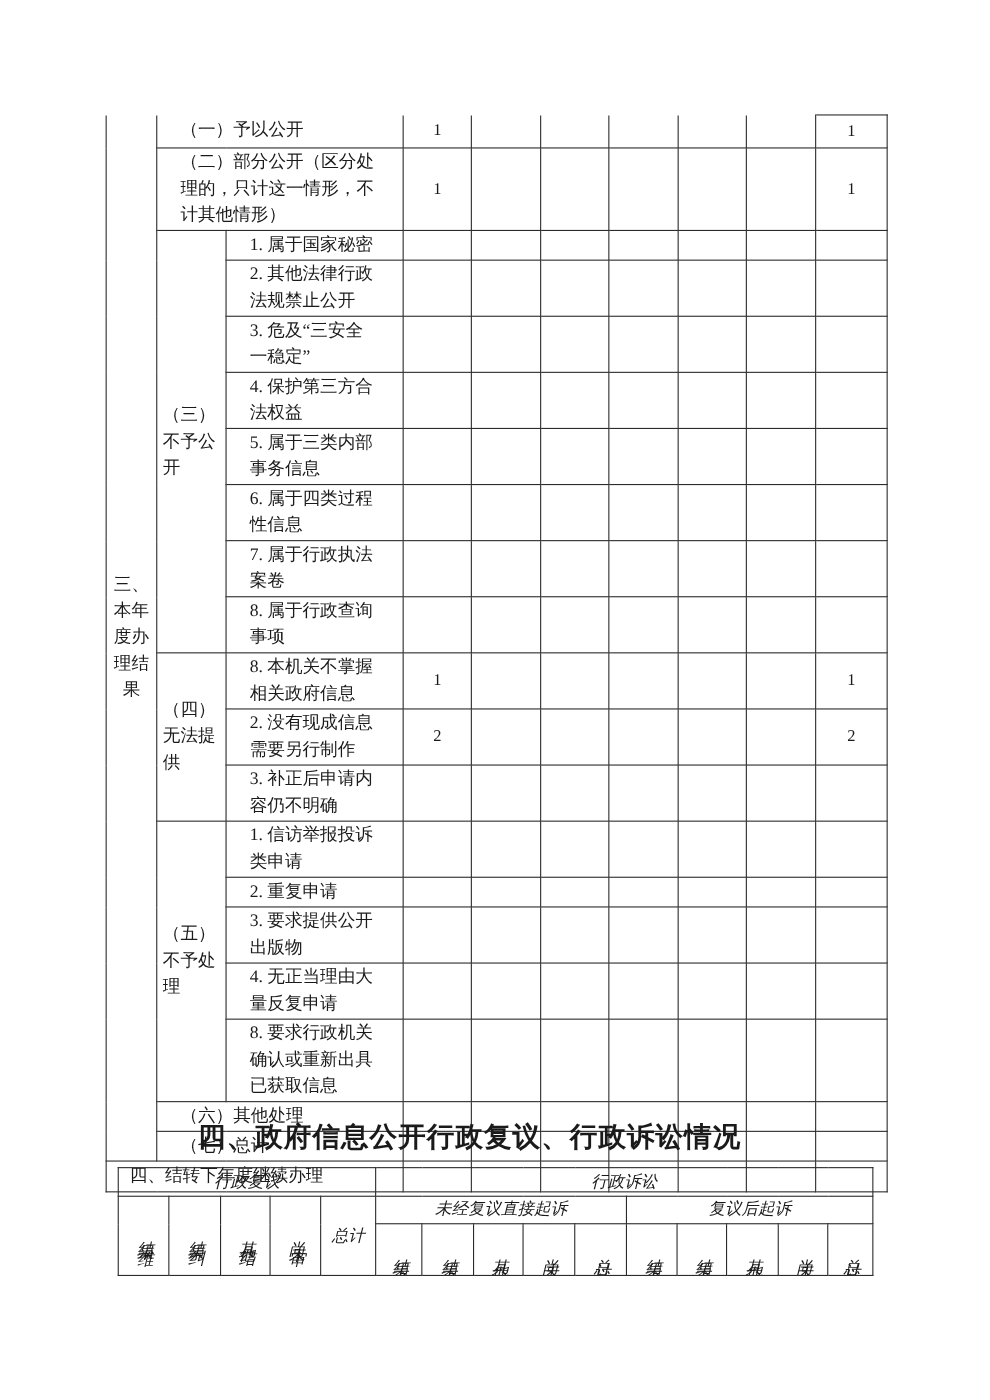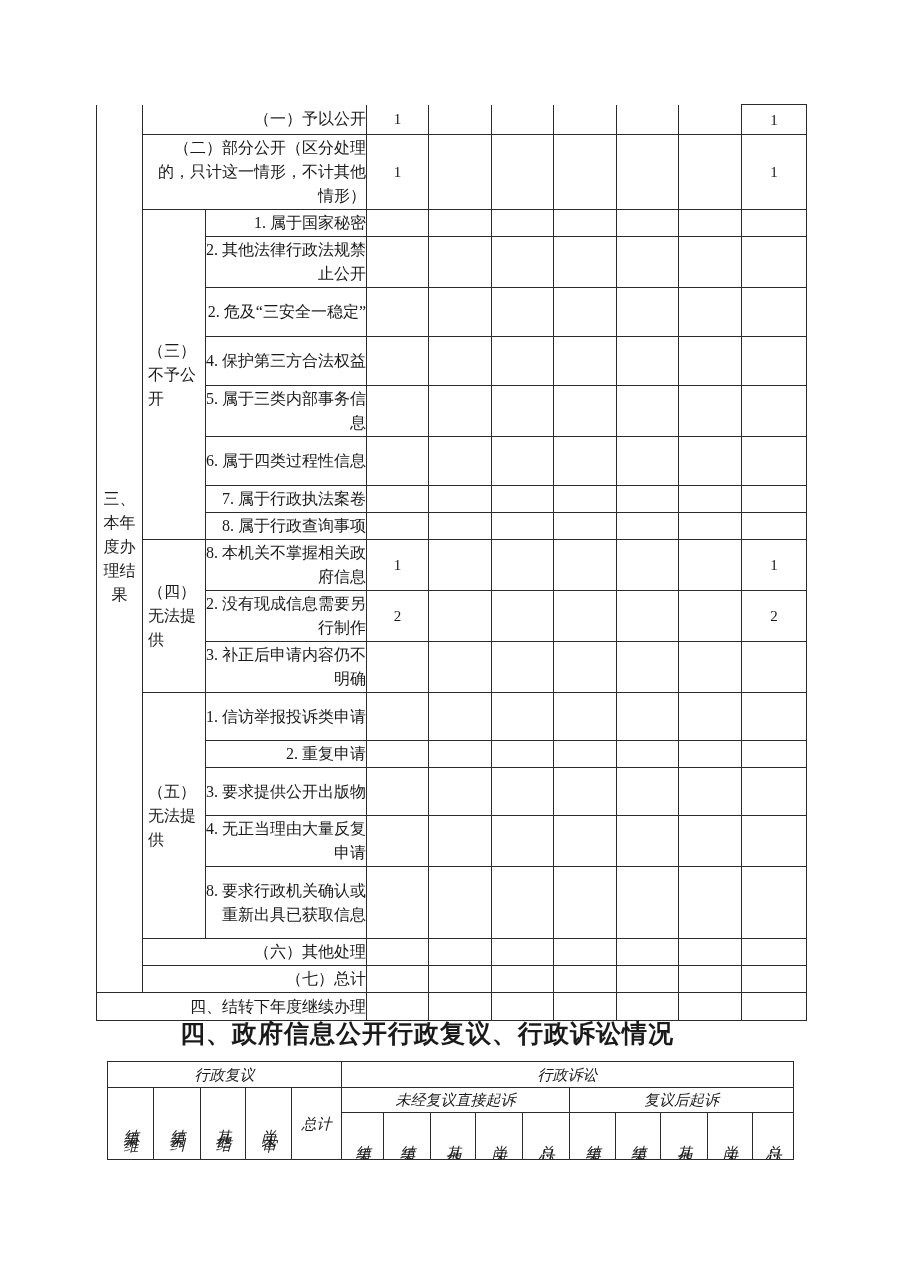--- a/index.html
+++ b/index.html
@@ -2,21 +2,21 @@
 <html><head>
 <meta charset="utf-8">
 <style>
   html,body{margin:0;padding:0;background:#fff;}
   .page{position:relative;width:900px;height:1273px;background:#ffffff;overflow:hidden;
         font-family:"Liberation Serif","DejaVu Serif",serif;color:#1a1a1a;}
   table{border-collapse:collapse;table-layout:fixed;position:absolute;}
   td{border:1px solid #2b2b2b;padding:0;vertical-align:middle;overflow:hidden;}
   #t1{left:96px;top:104px;width:710px;font-size:16px;line-height:24px;}
   #t2{left:107px;top:1061px;width:686px;font-size:15px;line-height:20px;}
-  .lbl{padding:1px 0;text-align:right;}
+  .lbl{padding:1px 21px;text-align:left;}
   .grp{padding:1px 5px;text-align:left;}
   .side{text-align:center;padding:1px 6px;font-family:Liberation Mono, monospace;}
   .num{text-align:center;font-size:15px;}
   .ctr{text-align:center;font-style:italic;}
   .nt{border-top:none;}
   .vt{writing-mode:vertical-rl;text-orientation:upright;display:inline-block;
       line-height:1;letter-spacing:4px;}
   .h2{position:absolute;left:180px;top:1017px;font-size:25px;font-weight:700;
       font-family:Liberation Serif, serif;letter-spacing:1px;}
 </style>
@@ -75,21 +75,21 @@
       <td class="lbl">2. 其他法律行政法规禁止公开</td>
       <td></td>
           <td></td>
           <td></td>
           <td></td>
           <td></td>
           <td></td>
           <td></td>
     </tr>
     <tr style="height:49px">
-      <td class="lbl">2. 危及“三安全一稳定”</td>
+      <td class="lbl">3. 危及“三安全一稳定”</td>
       <td></td>
           <td></td>
           <td></td>
           <td></td>
           <td></td>
           <td></td>
           <td></td>
     </tr>
     <tr style="height:49px">
       <td class="lbl">4. 保护第三方合法权益</td>
@@ -166,21 +166,21 @@
       <td class="lbl">3. 补正后申请内容仍不明确</td>
       <td></td>
           <td></td>
           <td></td>
           <td></td>
           <td></td>
           <td></td>
           <td></td>
     </tr>
     <tr style="height:48px">
-      <td class="grp" rowspan="5">（五）无法提供</td>
+      <td class="grp" rowspan="5">（五）不予处理</td>
       <td class="lbl">1. 信访举报投诉类申请</td>
       <td></td>
           <td></td>
           <td></td>
           <td></td>
           <td></td>
           <td></td>
           <td></td>
     </tr>
     <tr style="height:26px">

